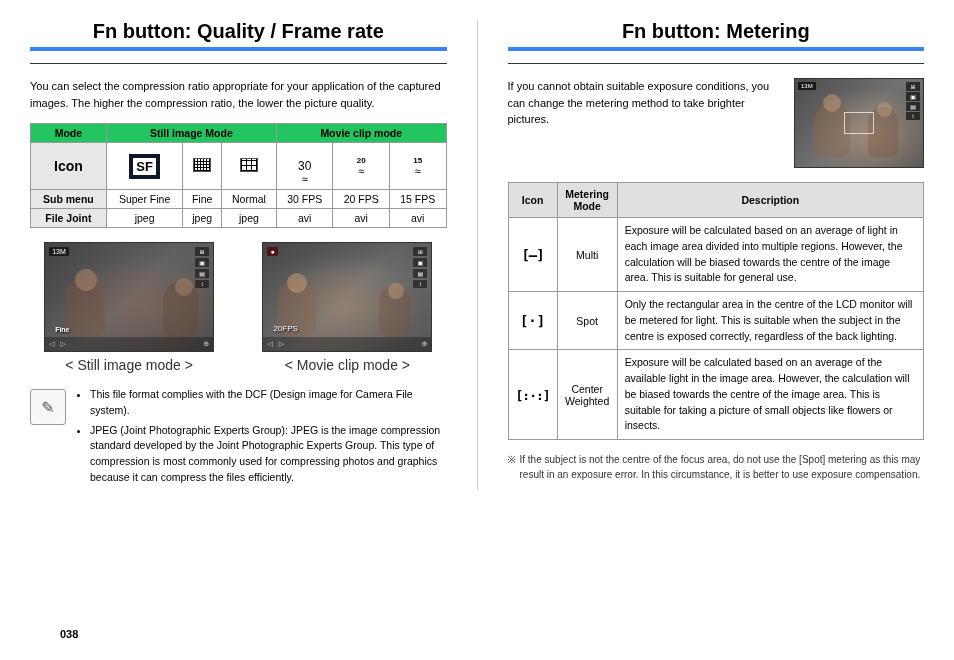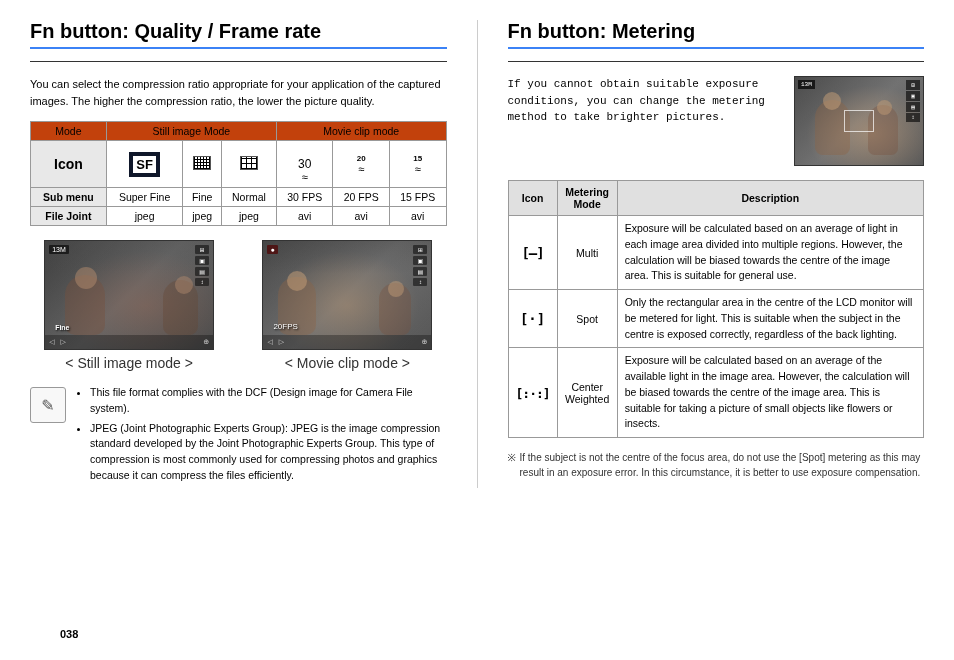--- a/index.html
+++ b/index.html
@@ -20,44 +20,45 @@
       flex: 1;
       max-width: 440px;
     }
     .right-col {
       flex: 1;
       max-width: 440px;
     }
     h1 {
       font-size: 20px;
       font-weight: bold;
-      border-bottom: 2px solid #3b82f6;
+      border-bottom: 4px solid #3b82f6;
       padding-bottom: 4px;
       margin-bottom: 12px;
+      text-align: center;
     }
     .intro-text {
       font-size: 11px;
       line-height: 1.5;
       margin-bottom: 12px;
     }
     
     .quality-table {
       width: 100%;
       border-collapse: collapse;
       margin-bottom: 14px;
       font-size: 10.5px;
     }
     .quality-table th, .quality-table td {
       border: 1px solid #999;
       text-align: center;
       padding: 3px 5px;
     }
     .quality-table .header-row th {
-      background: #c2410c;
-      font-weight: normal;
+      background: #22c55e;
+      font-weight: bold;
     }
     .quality-table .icon-row td {
       font-size: 14px;
       padding: 4px 5px;
     }
     .quality-table .label-col {
       font-weight: bold;
       background: #e8e8e8;
     }
     
@@ -208,21 +209,20 @@
       bottom: 20px;
       left: 30px;
       font-size: 11px;
       font-weight: bold;
     }
     
     .right-intro {
       display: flex;
       gap: 12px;
       margin-bottom: 14px;
-      font-family: Liberation Mono, monospace;
     }
     .right-intro-text {
       flex: 1;
       font-size: 11px;
       line-height: 1.5;
     }
     .metering-camera-screen {
       width: 130px;
       height: 90px;
       background: #666;

